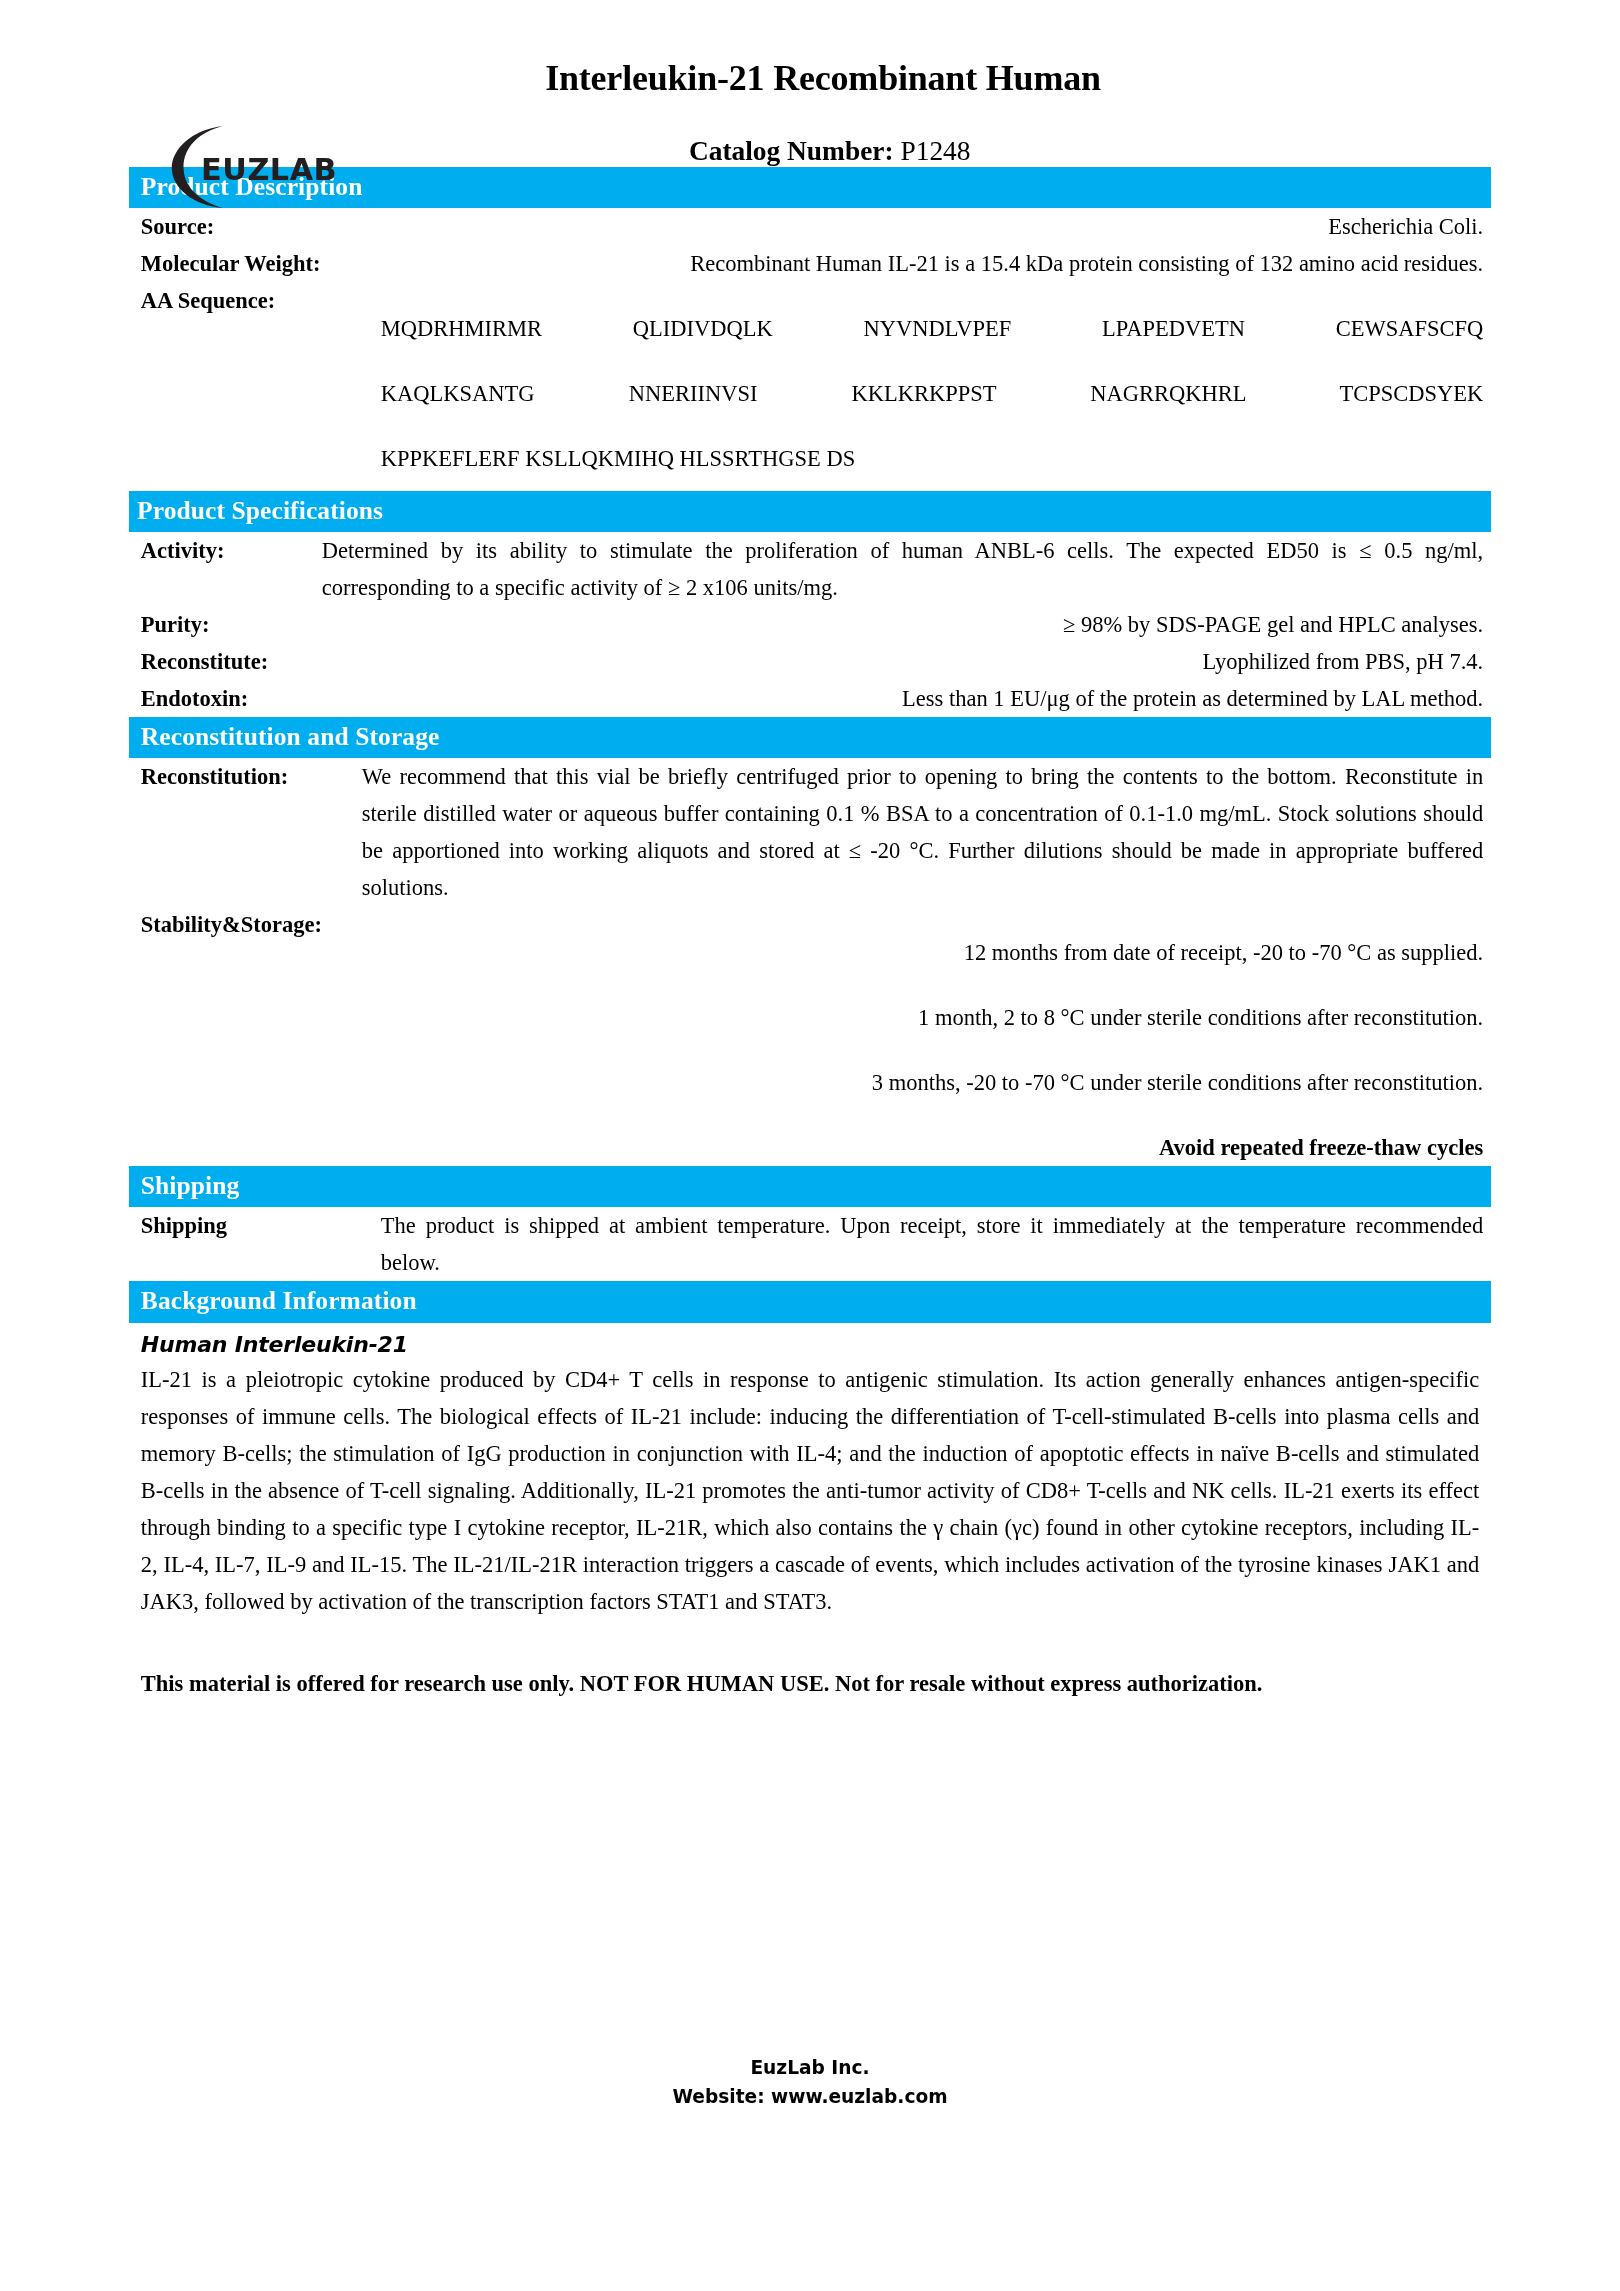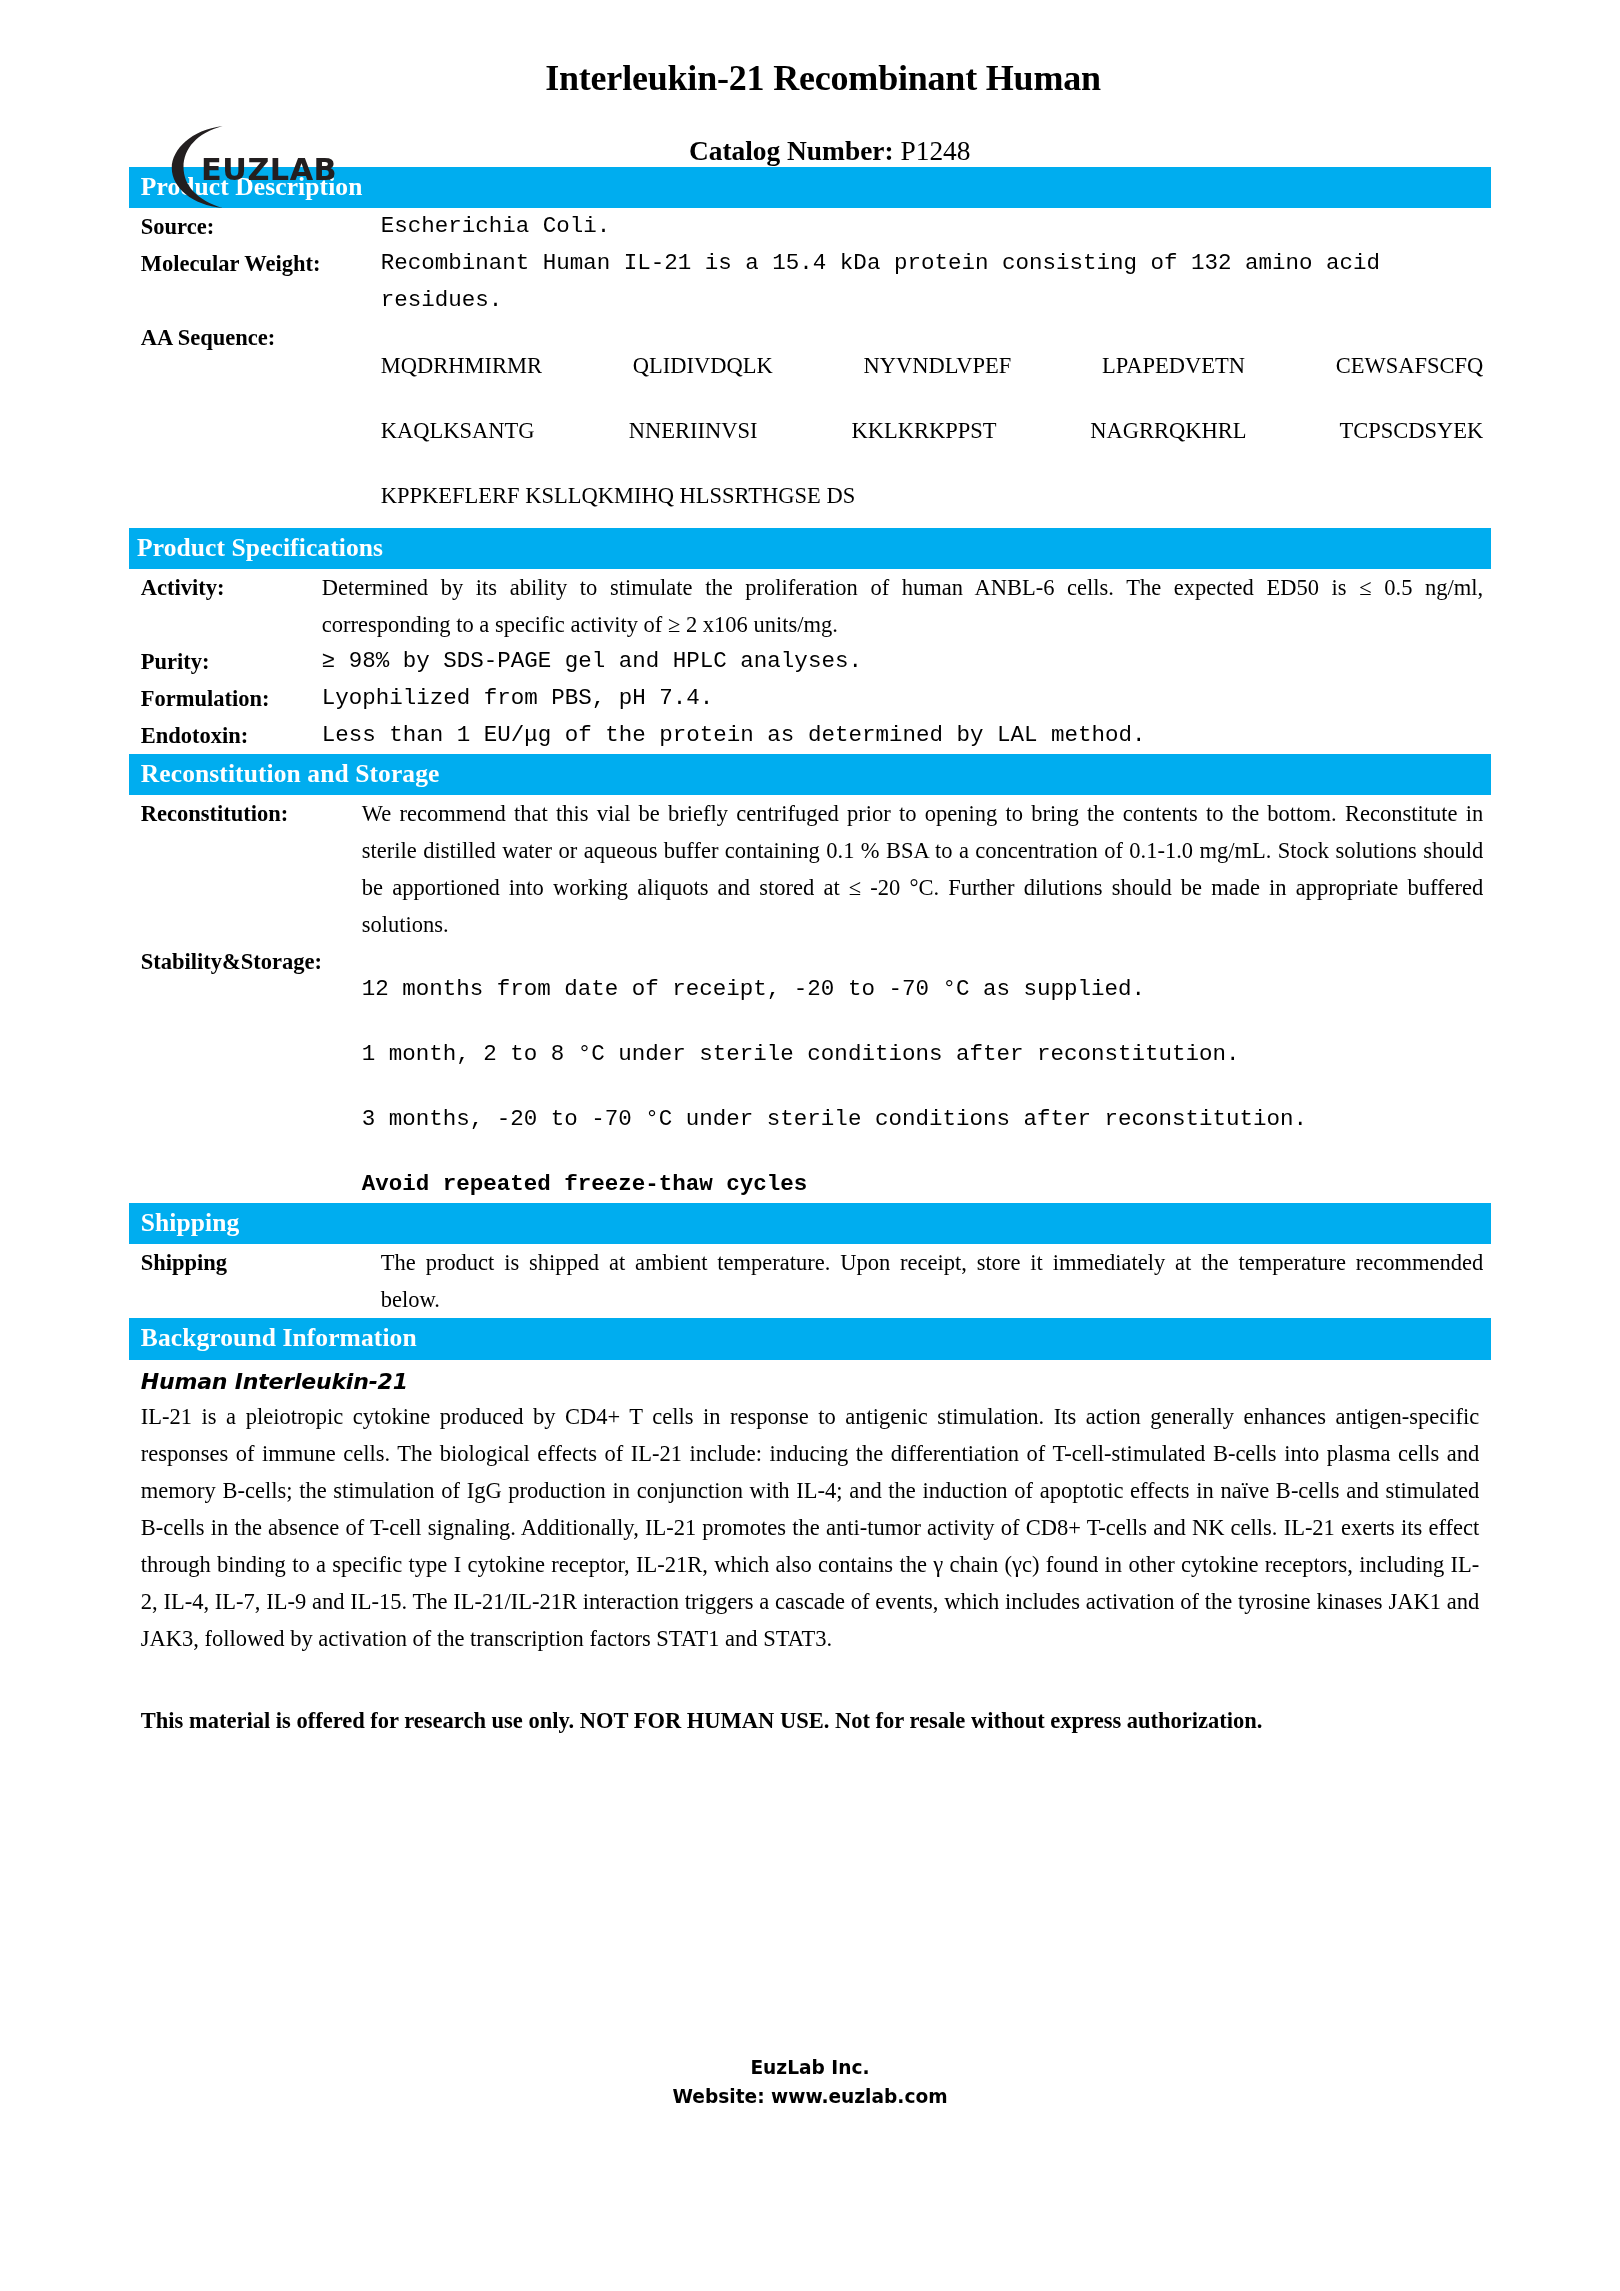--- a/index.html
+++ b/index.html
@@ -98,21 +98,21 @@
   .lbl {
     font-weight: bold;
     white-space: nowrap;
     padding-left: 11.8px !important;
   }
   .val {
     text-align: justify;
     text-justify: inter-word;
     padding-right: 7.8px !important;
   }
-  .val.nojust { text-align: left; font-family: Liberation Mono, monospace; }
+  .val.nojust { text-align: right; }
 
   
   .w-desc .lbl { width: 240px; }
   .w-spec .lbl { width: 181px; }
   .w-rec  .lbl { width: 221px; }
   .w-ship .lbl { width: 240px; }
 
   .seqline { display: block; margin-top: 28px; }
   .seq-justify {
     text-align: justify;
@@ -213,21 +213,21 @@
       <tbody>
           <tr>
         <td class="lbl">Activity:</td>
         <td class="val">Determined by its ability to stimulate the proliferation of human ANBL-6 cells. The expected ED50 is ≤ 0.5 ng/ml, corresponding to a specific activity of ≥ 2 x106 units/mg.</td>
       </tr>
       <tr>
         <td class="lbl">Purity:</td>
         <td class="val nojust">≥ 98% by SDS-PAGE gel and HPLC analyses.</td>
       </tr>
       <tr>
-        <td class="lbl">Formulation:</td>
+        <td class="lbl">Reconstitute:</td>
         <td class="val nojust">Lyophilized from PBS, pH 7.4.</td>
       </tr>
       <tr>
         <td class="lbl">Endotoxin:</td>
         <td class="val nojust">Less than 1 EU/μg of the protein as determined by LAL method.</td>
       </tr>
     </tbody>
       </table>
 
     <div class="section-bar">Reconstitution and Storage</div>

